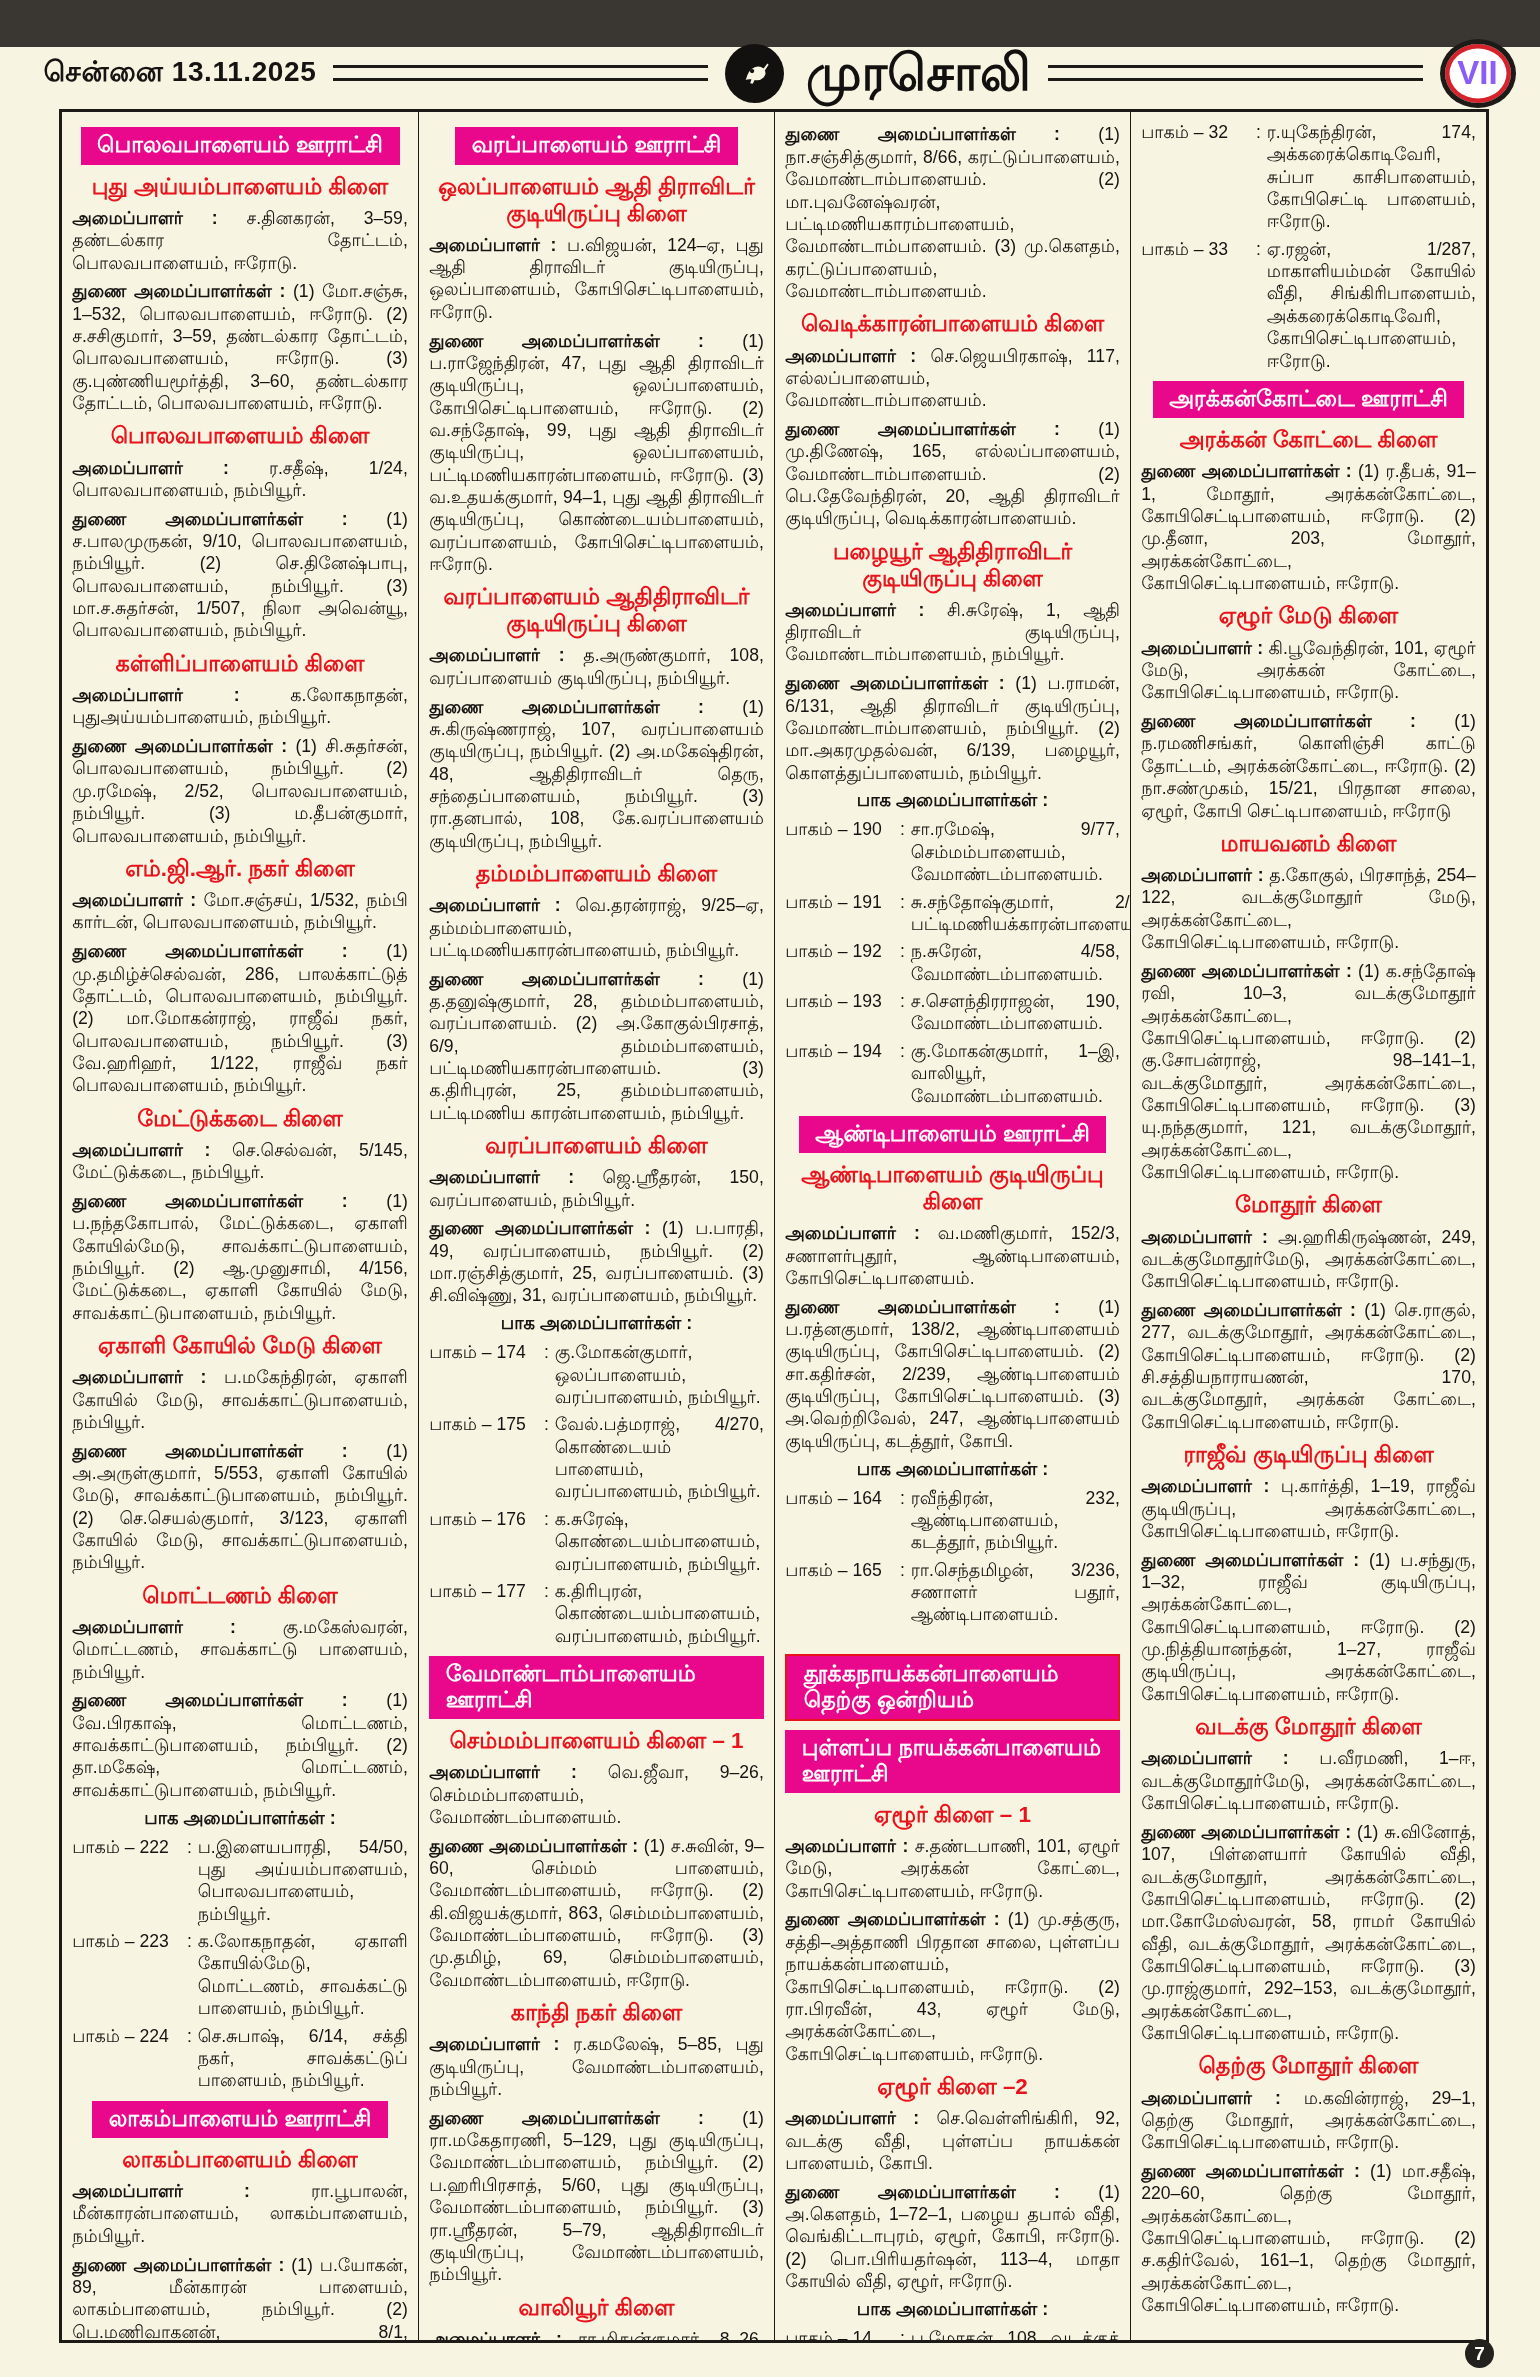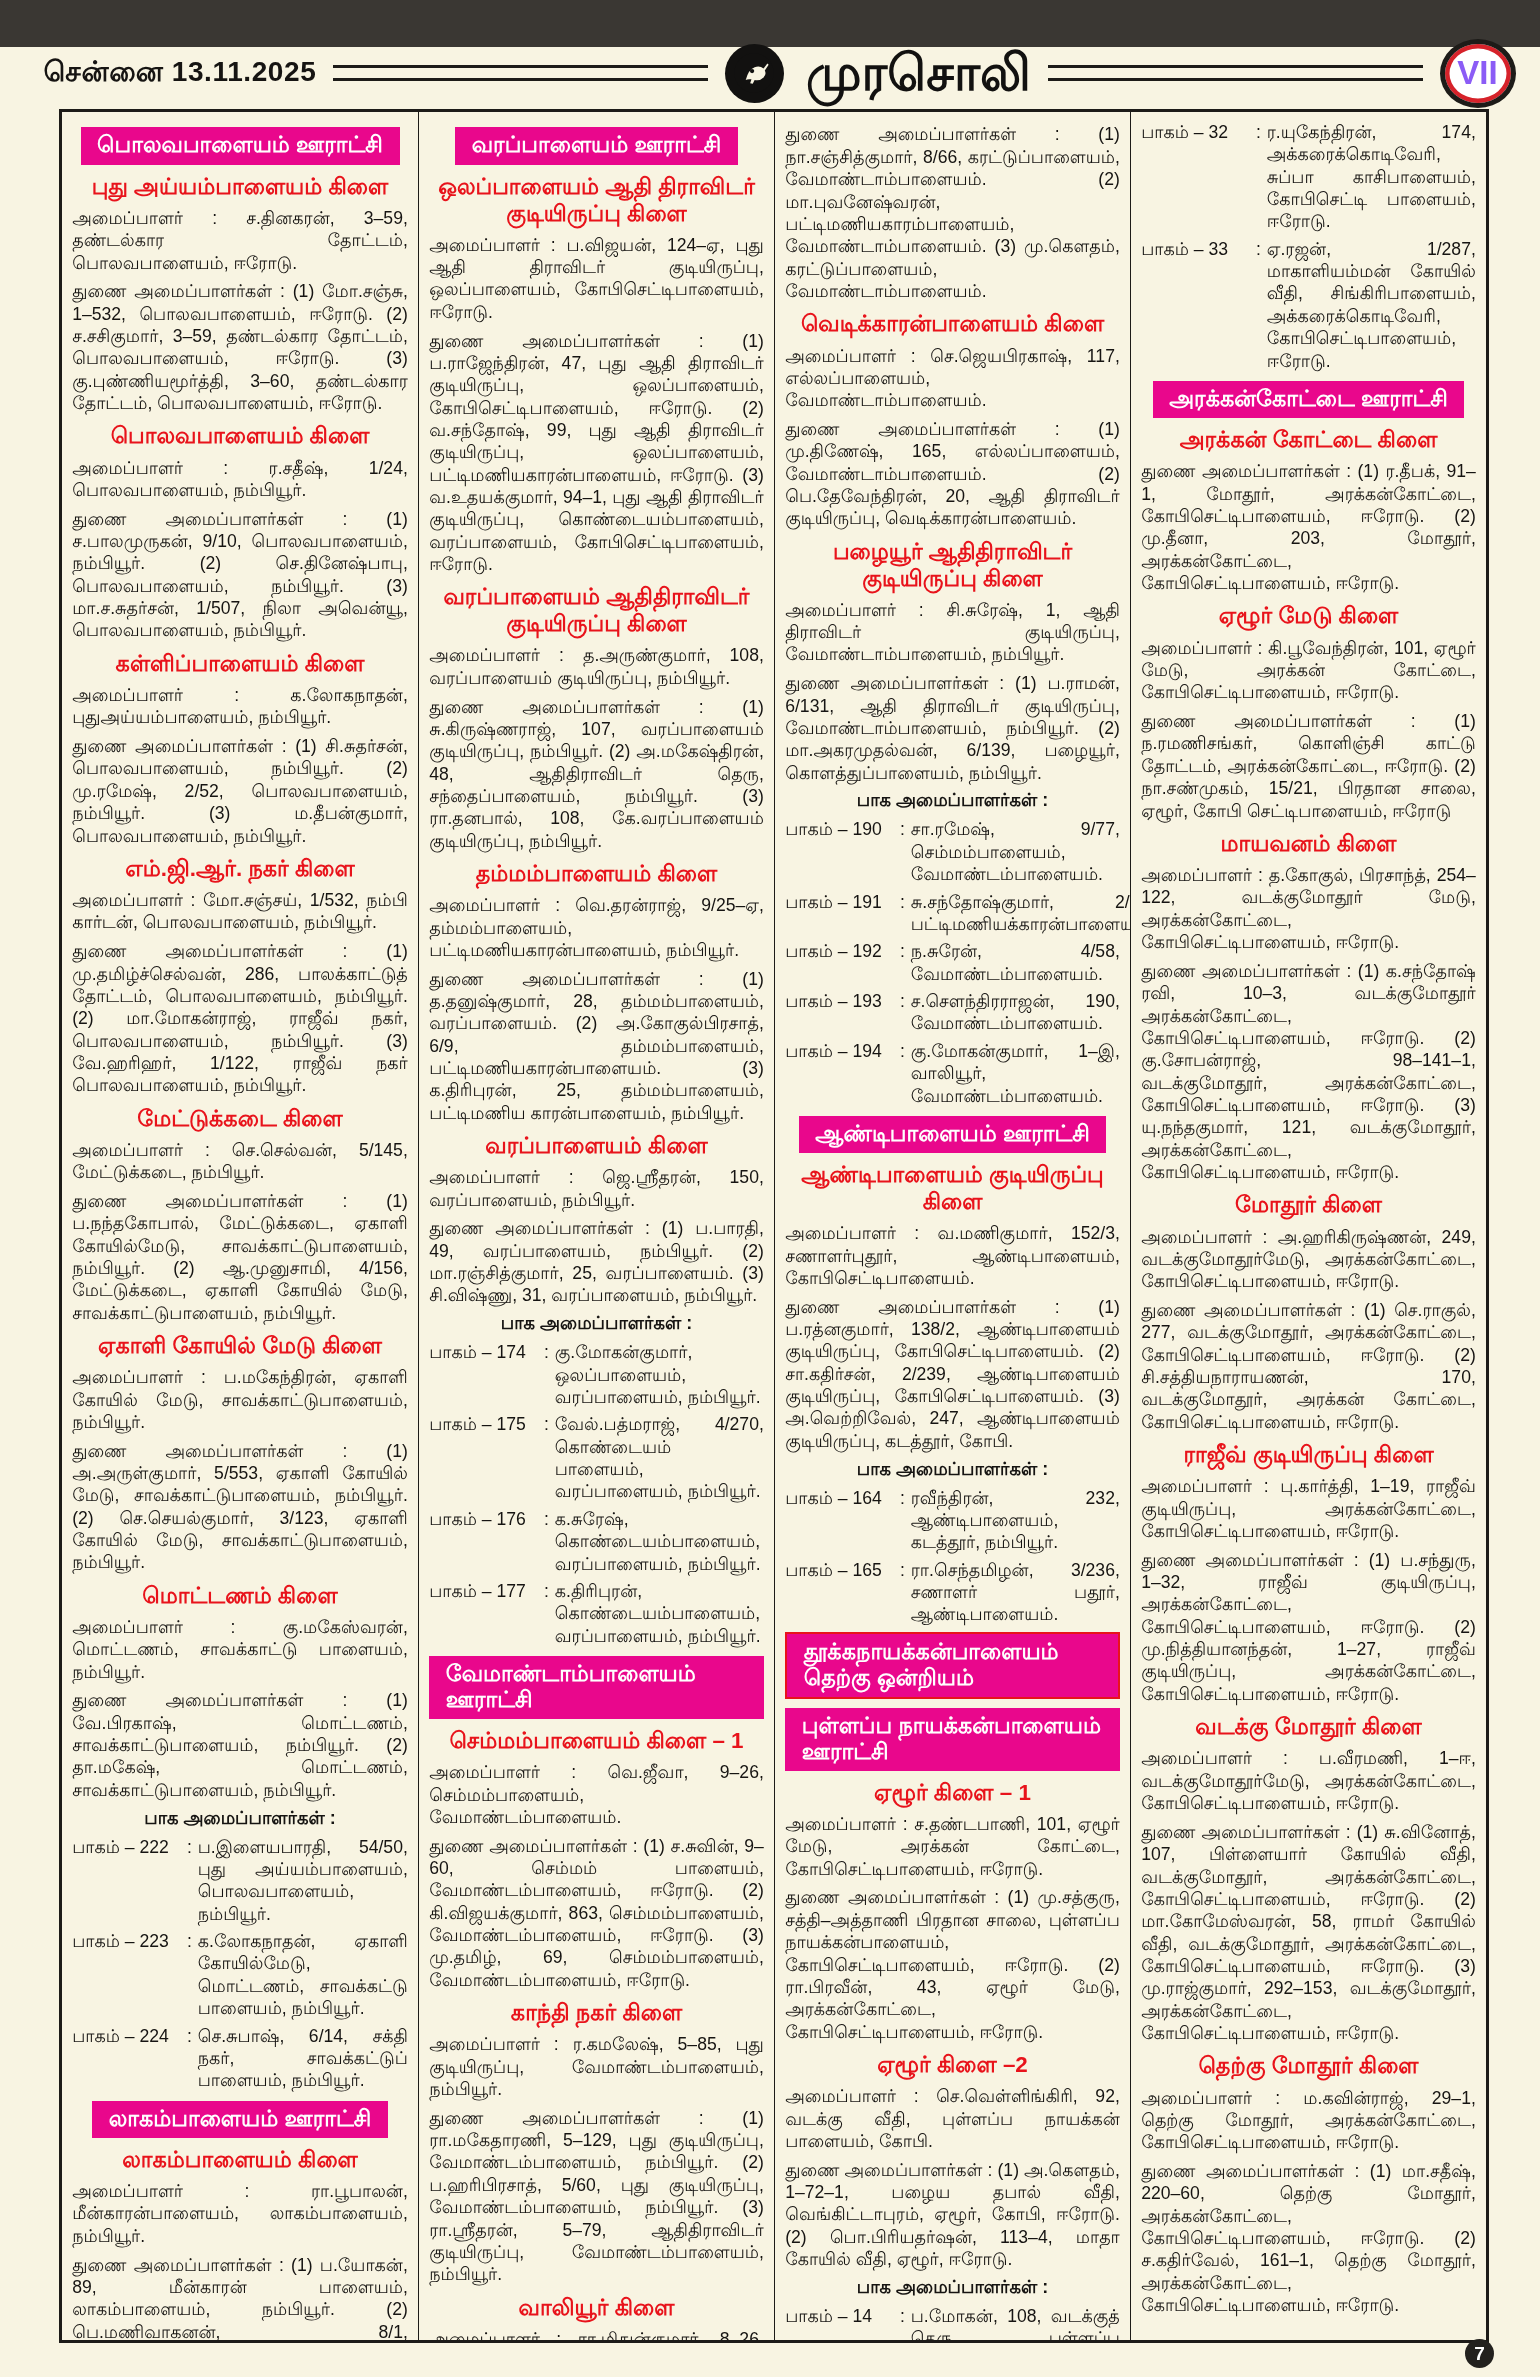--- a/index.html
+++ b/index.html
@@ -19,24 +19,24 @@
        border:5.1px solid #1d1b18;border-radius:50%;background:#fff;box-shadow:inset 0 0 0 4.5px #d6222a;
        font-size:33px;font-weight:bold;color:#8b5cf6;}
   
   .frame{position:absolute;left:59px;top:109px;width:1430px;height:2234px;border:3.2px solid #1d1b18;
          background:#f8f4e2;box-sizing:border-box;display:grid;grid-template-columns:1fr 1fr 1fr 1fr;overflow:hidden;}
   .col{padding:6.4px 10.2px 3.8px 10.2px;overflow:hidden;box-sizing:border-box;}
   .col + .col{border-left:1.9px solid #1d1b18;}
   
   .hbox{display:table;margin:9px auto 5.1px auto;background:#e9078c;color:#fff;font-weight:bold;
         font-size:22.4px;line-height:1.15;padding:5.1px 16.6px 6.4px 16.6px;}
-  .hbox.union{border:2.6px solid #e8131b;margin-top:6px;}
+  .hbox.union{border:2.6px solid #e8131b;margin-top:28px;}
   .branch{color:#e8131b;font-weight:bold;font-size:22.4px;text-align:center;margin:9px 3.8px 6.4px 3.8px;line-height:1.2;}
   .para{font-size:17.6px;line-height:1.27;text-align:justify;margin:5.1px 0 6.4px 0;}
-  .para .lead{font-weight:normal;margin-top:28px;}
+  .para .lead{font-weight:bold;margin-top:28px;}
   .parts-header{font-weight:bold;font-size:18px;text-align:center;margin:6.4px 0 5.1px 0;}
   .part{display:grid;grid-template-columns:109px 16.6px 1fr;font-size:17.6px;line-height:1.27;margin:2.6px 0 5.1px 0;}
   .part .pno{white-space:nowrap;}
   .part .pcolon{text-align:center;}
   .part .ptext{text-align:justify;}
   
   .pagebadge{position:absolute;right:47px;bottom:9px;width:29px;height:29px;border-radius:50%;
              background:#23211e;color:#fff;font-weight:bold;font-size:19px;display:flex;align-items:center;justify-content:center;}
 </style>
 </head>

